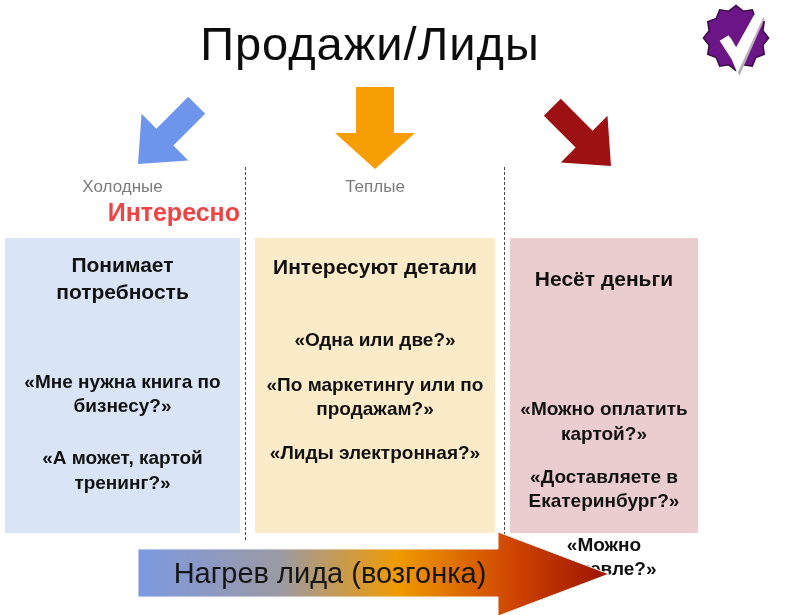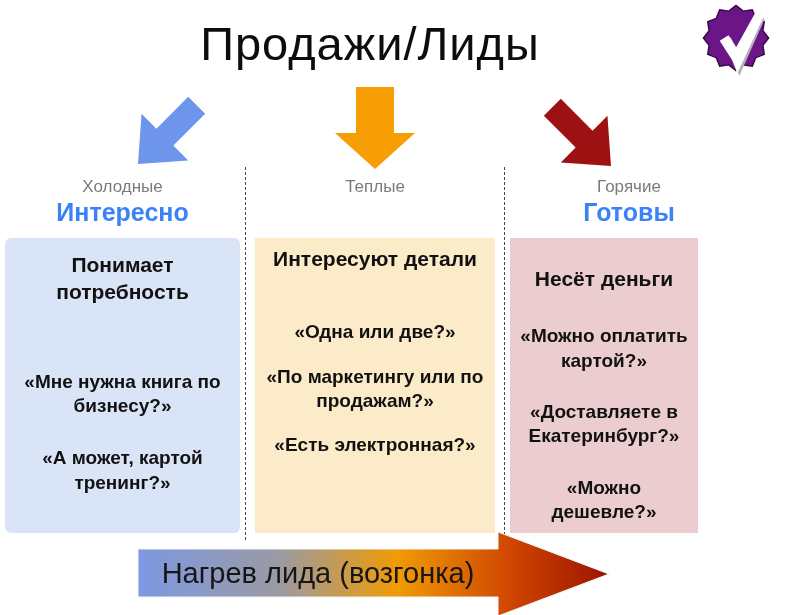--- a/index.html
+++ b/index.html
@@ -18,50 +18,50 @@
   .seal svg{overflow:visible;}
   
   .stage-arrow{position:absolute;}
   .stage-arrow svg{overflow:visible;display:block;}
   .arrow-blue{left:121px;top:92px;width:92px;height:86px;}
   .arrow-orange{left:333px;top:87px;width:84px;height:84px;}
   .arrow-red{left:536px;top:94px;width:92px;height:86px;}
   
   .col-head{position:absolute;top:177px;text-align:center;}
   .col-head .stage{font-size:17px;color:#7b7b7b;line-height:20px;}
-  .col-head .state{font-size:25px;font-weight:bold;color:#3b82f6;line-height:30px;}
+  .col-head .state{font-size:25px;font-weight:bold;color:#ef4444;line-height:30px;text-align:right;}
   .head-1{left:5px;width:235px;}
   .head-2{left:255px;width:240px;}
   .head-3{left:510px;width:238px;}
   
   .divider{position:absolute;top:167px;height:373px;width:0;border-left:1px dashed #4a4a4a;}
   .div-1{left:245px;}
   .div-2{left:504px;}
   
   .box{position:absolute;top:238px;height:295px;box-sizing:border-box;
        display:flex;flex-direction:column;align-items:center;text-align:center;}
-  .box-cold{left:5px;width:235px;background:#d9e5f6;border-radius:6px;}
+  .box-cold{left:5px;width:235px;background:#d9e5f6;}
   .box-warm{left:255px;width:240px;background:#fcebc9;}
   .box-hot{left:510px;width:188px;background:#ebcccf;}
   .box .heading{font-size:21px;font-weight:bold;line-height:1.3;padding:0 10px;}
   .box .quotes{display:flex;flex-direction:column;padding:0 8px;}
   .box .quote{font-size:19px;font-weight:bold;line-height:1.28;}
   .box-cold .heading{margin-top:13px;}
   .box-cold .quotes{margin-top:64px;row-gap:28px;justify-content:center;}
-  .box-warm .heading{margin-top:7px;}
+  .box-warm .heading{margin-top:15px;}
   .box-warm .quotes{margin-top:48px;row-gap:20px;}
   .box-hot .heading{margin-top:27px;}
-  .box-hot .quotes{margin-top:32px;row-gap:27px;}
+  .box-hot .quotes{margin-top:105px;row-gap:19px;}
   
   .heat-arrow{position:absolute;left:138px;top:532px;width:475px;height:84px;}
   .heat-arrow svg{display:block;overflow:visible;}
   .heat-label{
     position:absolute;left:0;top:17px;width:360px;height:48px;
     display:flex;align-items:center;justify-content:center;
-    font-size:29px;color:#161616;white-space:nowrap;
+    font-size:29px;color:#161616;white-space:nowrap;padding-left:12px;
   }
 </style>
 </head>
 <body>
 
 <div class="slide">
 
   <div class="title">Продажи/Лиды</div>
 
   <div class="seal">
@@ -92,42 +92,38 @@
     </svg>
   </div>
 
   <div class="col-head head-1">
     <div class="stage">Холодные</div>
     <div class="state">Интересно</div>
   </div>
   <div class="col-head head-2">
     <div class="stage">Теплые</div>
   </div>
-  <div class="col-head head-3">
-    <div class="stage">Горячие</div>
-    <div class="state">Готовы</div>
-  </div>
 
   <div class="divider div-1"></div>
   <div class="divider div-2"></div>
 
   <div class="box box-cold">
     <div class="heading">Понимает потребность</div>
     <div class="quotes">
       <div class="quote">«Мне нужна книга по бизнесу?»</div>
       <div class="quote">«А может, картой тренинг?»</div>
     </div>
   </div>
 
   <div class="box box-warm">
     <div class="heading">Интересуют детали</div>
     <div class="quotes">
       <div class="quote">«Одна или две?»</div>
       <div class="quote">«По маркетингу или по продажам?»</div>
-      <div class="quote">«Есть электронная?»</div>
+      <div class="quote">«Лиды электронная?»</div>
     </div>
   </div>
 
   <div class="box box-hot">
     <div class="heading">Несёт деньги</div>
     <div class="quotes">
       <div class="quote">«Можно оплатить картой?»</div>
       <div class="quote">«Доставляете в Екатеринбург?»</div>
       <div class="quote">«Можно дешевле?»</div>
     </div>

